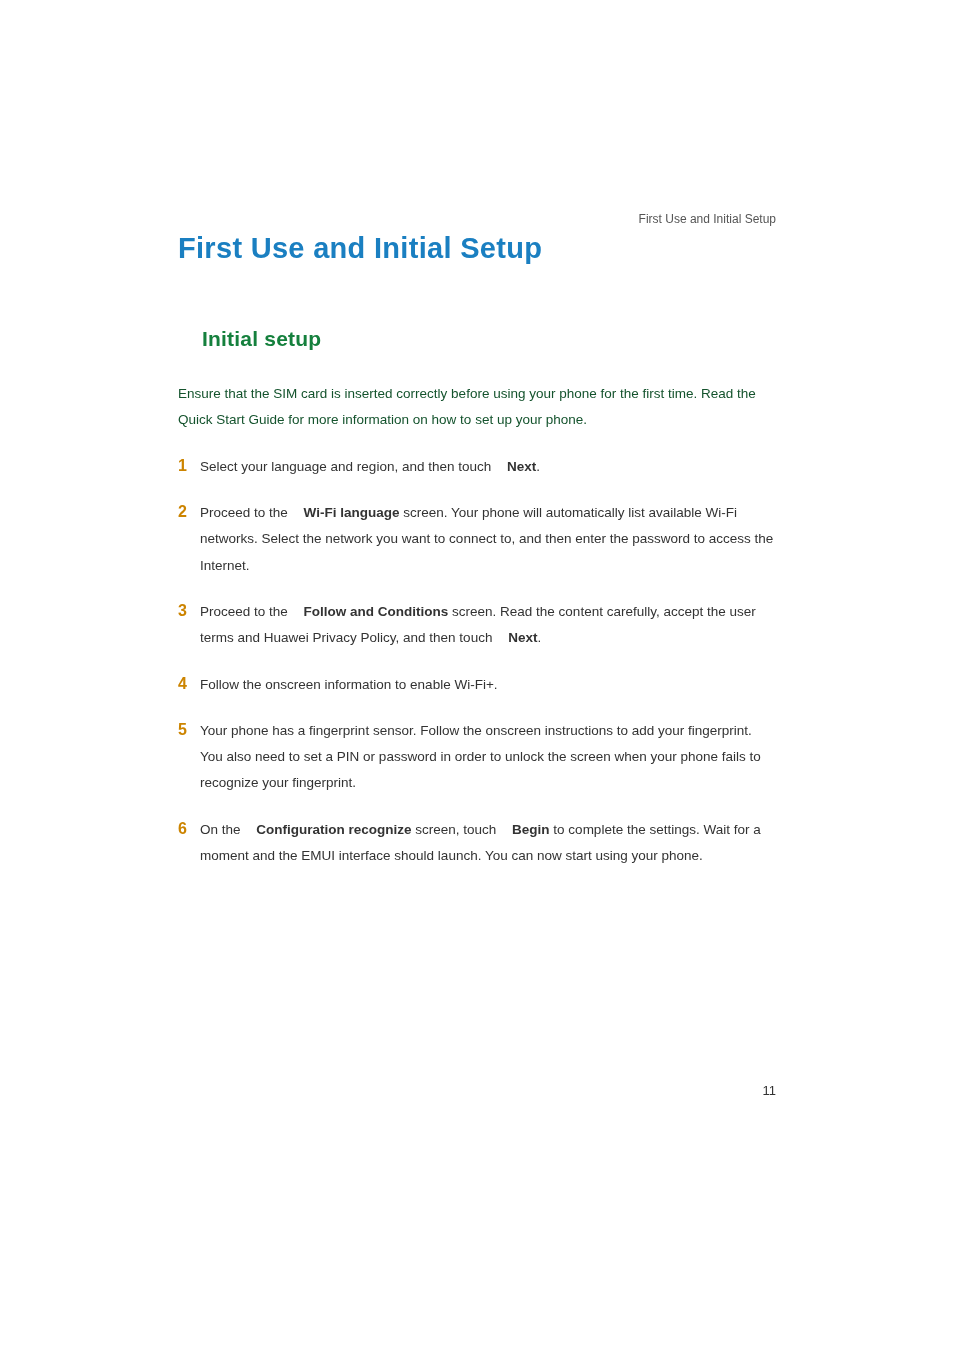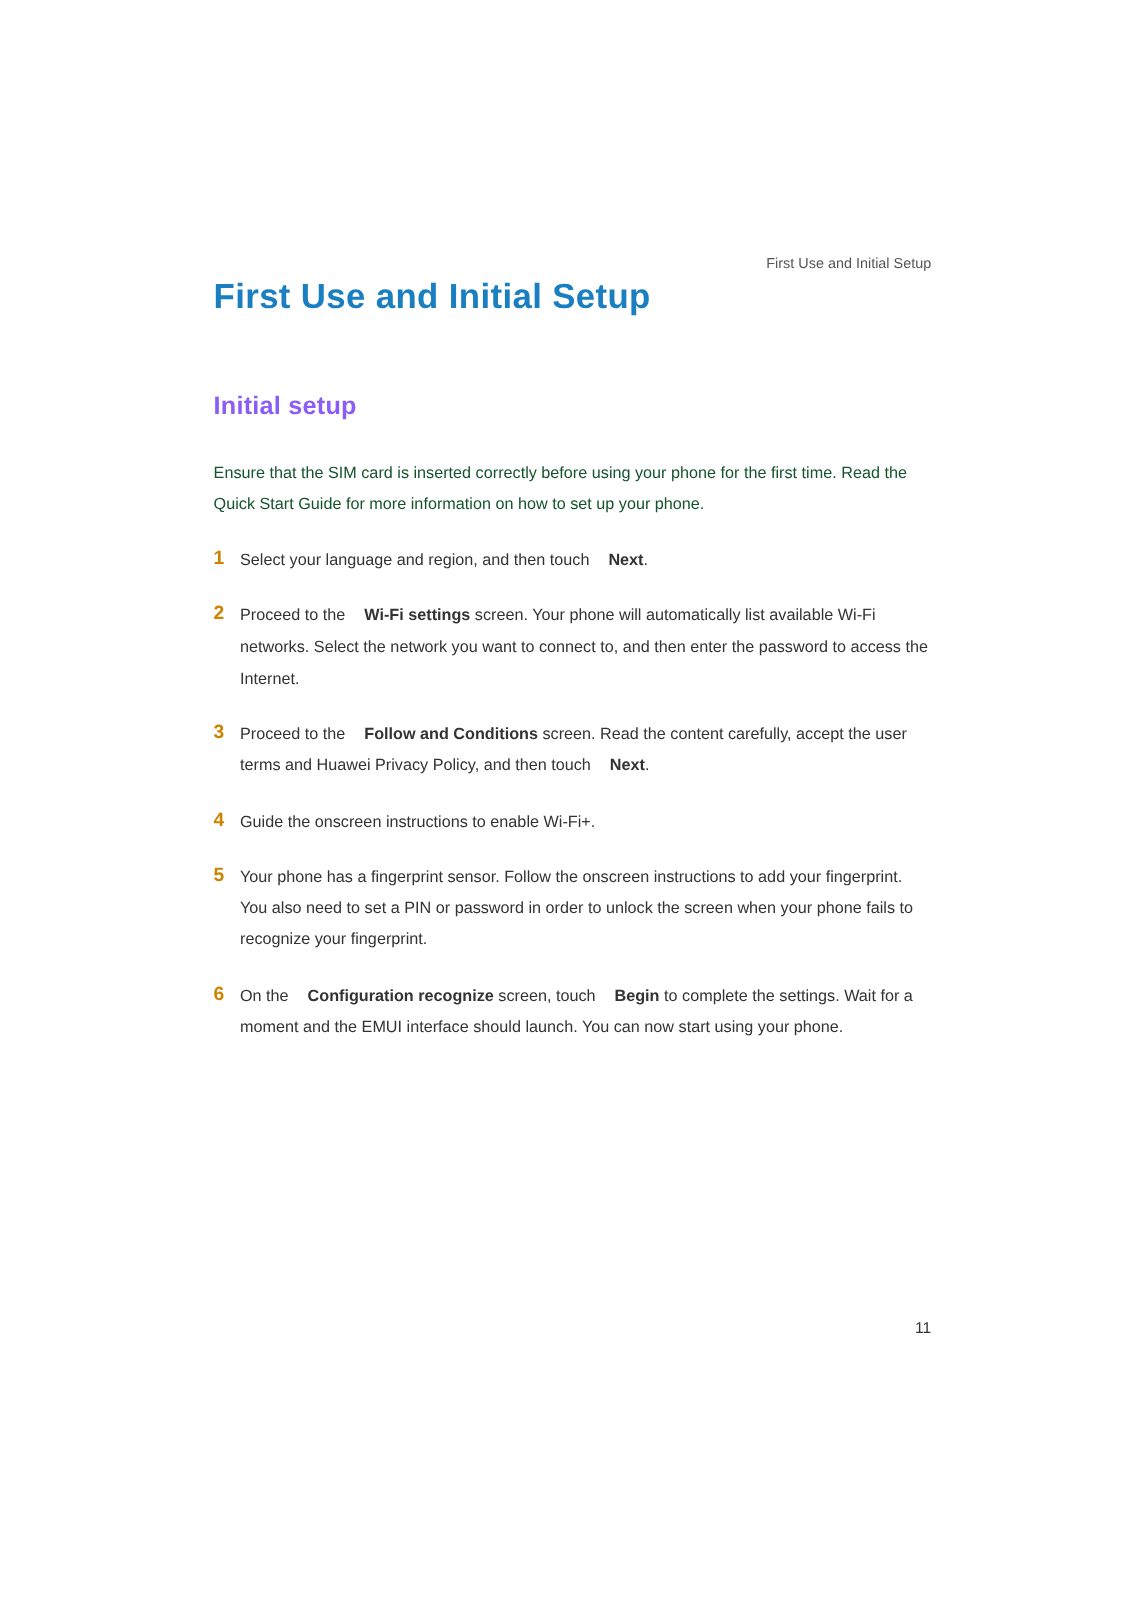--- a/index.html
+++ b/index.html
@@ -35,21 +35,21 @@
       margin-top: 32px;
       letter-spacing: 0.3px;
     }
     .section-title {
       font-size: 21px;
       font-weight: 700;
       color: #119da4;
       margin-top: 62px;
       letter-spacing: 0.2px;
     }
-    .teal { color: #8b5cf6; }
+    .teal { color: #15803d; margin-left: 24px; }
     .para {
       font-size: 13.5px;
       line-height: 1.95;
       color: #14532d;
       margin-top: 30px;
     }
     .para2 {
       font-size: 13.5px;
       line-height: 1.95;
       color: #333;
@@ -76,21 +76,21 @@
       line-height: 1.95;
       color: #333;
       flex: 1;
     }
     .bold {
       font-weight: 700;
       padding-left: 12px;
     }
     .page-number {
       position: absolute;
-      bottom: 236px;
+      bottom: 252px;
       right: 178px;
       font-size: 13px;
       color: #333;
     }
   </style>
 </head>
 <body>
 
 <div class="page">
 
@@ -105,31 +105,31 @@
 
   <div class="list">
 
     <div class="item">
       <div class="num">1</div>
       <div class="item-text"><span>Select your language and region, and then touch </span><span class="bold">Next</span><span>.</span></div>
     </div>
 
     <div class="item">
       <div class="num">2</div>
-      <div class="item-text"><span>Proceed to the </span><span class="bold">Wi-Fi settings</span><span> screen. Your phone will automatically list available Wi-Fi networks. Select the network you want to connect to, and then enter the password to access the Internet.</span></div>
+      <div class="item-text"><span>Proceed to the </span><span class="bold">Wi-Fi language</span><span> screen. Your phone will automatically list available Wi-Fi networks. Select the network you want to connect to, and then enter the password to access the Internet.</span></div>
     </div>
 
     <div class="item">
       <div class="num">3</div>
       <div class="item-text"><span>Proceed to the </span><span class="bold">Follow and Conditions</span><span> screen. Read the content carefully, accept the user terms and Huawei Privacy Policy, and then touch </span><span class="bold">Next</span><span>.</span></div>
     </div>
 
     <div class="item">
       <div class="num">4</div>
-      <div class="item-text"><span>Guide the onscreen instructions to enable Wi-Fi+.</span></div>
+      <div class="item-text"><span>Follow the onscreen information to enable Wi-Fi+.</span></div>
     </div>
 
     <div class="item">
       <div class="num">5</div>
       <div class="item-text"><span>Your phone has a fingerprint sensor. Follow the onscreen instructions to add your fingerprint. You also need to set a PIN or password in order to unlock the screen when your phone fails to recognize your fingerprint.</span></div>
     </div>
 
     <div class="item">
       <div class="num">6</div>
       <div class="item-text"><span>On the </span><span class="bold">Configuration recognize</span><span> screen, touch </span><span class="bold">Begin</span><span> to complete the settings. Wait for a moment and the EMUI interface should launch. You can now start using your phone.</span></div>

